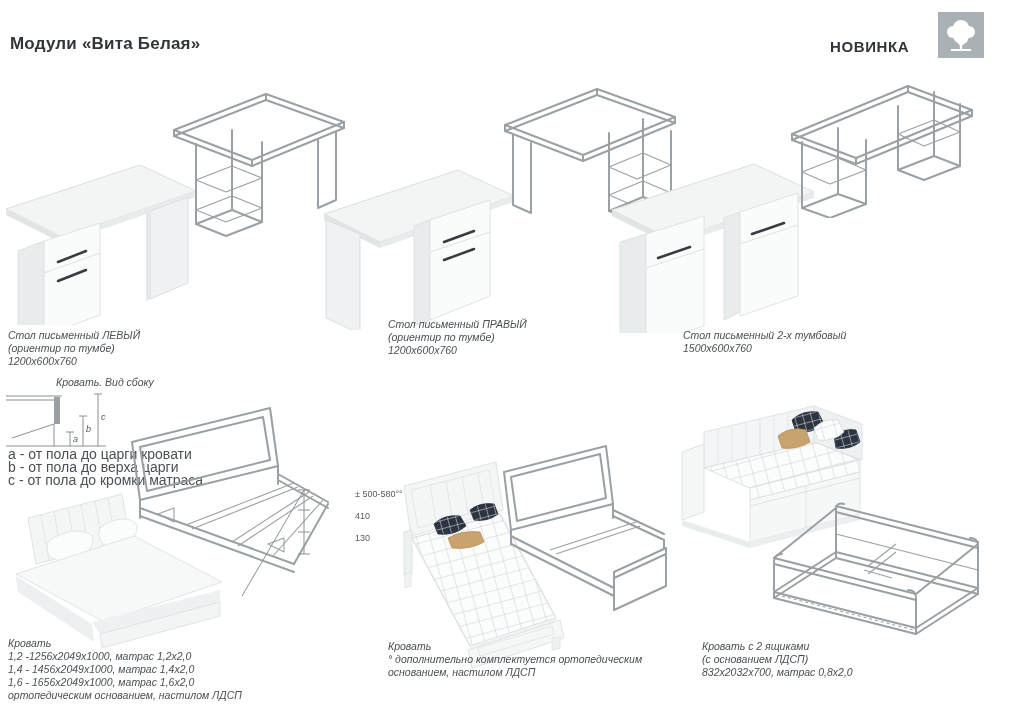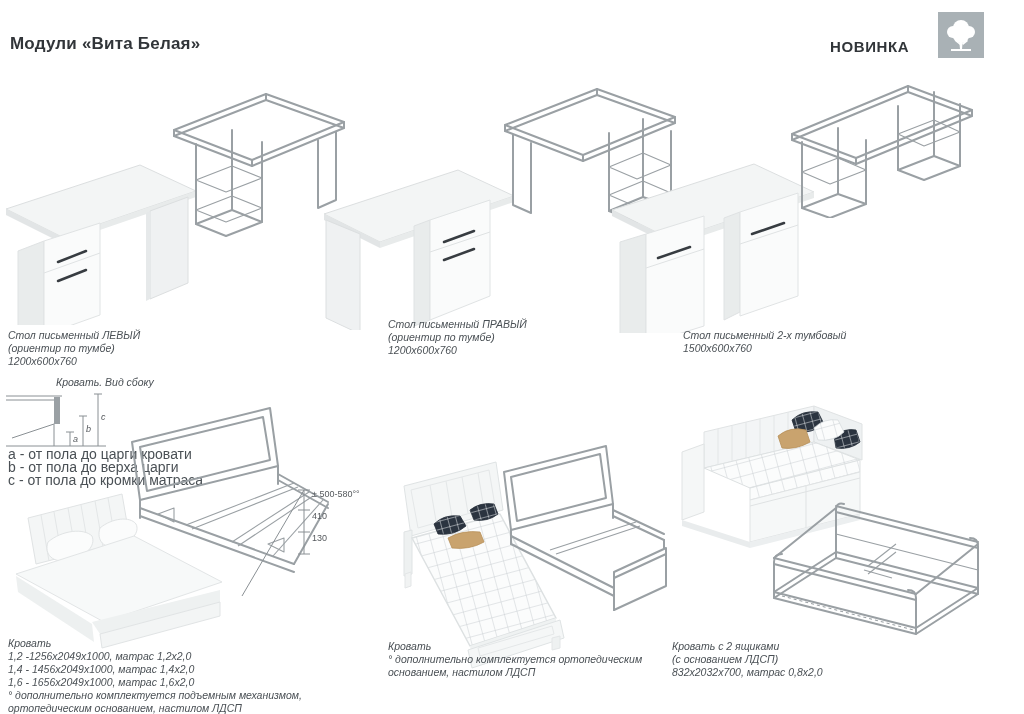--- a/index.html
+++ b/index.html
@@ -8,21 +8,21 @@
     background:#ffffff;color:#4a5055;
     font-family:"Liberation Sans", sans-serif;
   }
   .abs{position:absolute;}
   .title{font-size:17px;font-weight:bold;color:#313539;letter-spacing:.2px;}
   .badge{font-size:15px;font-weight:bold;color:#313539;letter-spacing:.6px;}
   .caption{font-size:10.5px;line-height:13px;color:#4a5055;font-style:italic;}
   .caption div{white-space:nowrap;}
   .legend{font-size:14px;line-height:13px;color:#4a5055;}
   .legend div{white-space:nowrap;}
-  .dimlabel{font-size:9px;color:#55595d;white-space:nowrap;}
+  .dimlabel{font-size:9px;color:#55595d;white-space:nowrap;padding-left:43px;}
   svg{display:block;}
   .wire{fill:none;stroke:#9aa0a4;stroke-width:2;stroke-linejoin:round;stroke-linecap:round;}
   .wirethin{fill:none;stroke:#9aa0a4;stroke-width:1.1;stroke-linejoin:round;}
   .dimline{fill:none;stroke:#8a9094;stroke-width:1;}
   .slat{stroke:#e3e6e7;stroke-width:1;fill:none;}
   .edge{stroke:#dfe2e3;stroke-width:1;fill:none;}
   .handle{stroke:#373c41;stroke-width:2.5;stroke-linecap:round;fill:none;}
 </style>
 </head>
 <body>
@@ -228,21 +228,20 @@
 <div class="abs dimlabel" style="left:312px;top:533px;">130</div>
 
 <div class="abs caption" style="left:8px;top:637px;width:300px;">
   <div>Кровать</div>
   <div>
       <div>1,2 -1256x2049x1000, матрас 1,2x2,0</div>
       <div>1,4 - 1456x2049x1000, матрас 1,4x2,0</div>
       <div>1,6 - 1656x2049x1000, матрас 1,6x2,0</div>
     </div>
   <div>
-      <div>° дополнительно комплектуется подъемным механизмом,</div>
       <div>ортопедическим основанием, настилом ЛДСП</div>
     </div>
 
 </div>
 
 <svg width="0" height="0" style="position:absolute">
   <defs>
     <pattern id="plaidW" width="13" height="13" patternUnits="userSpaceOnUse" patternTransform="rotate(-15)">
       <rect width="13" height="13" fill="#fbfcfc"></rect>
       <line x1="0" y1="0" x2="13" y2="0" stroke="#c9ced2" stroke-width="1"></line>
@@ -340,19 +339,19 @@
   <line class="wire" x1="148" y1="100" x2="210" y2="50"></line>
   <line class="wire" x1="6" y1="64" x2="148" y2="100"></line>
   <line class="wire" x1="6" y1="70" x2="148" y2="106"></line>
   <line class="wirethin" x1="68" y1="40" x2="210" y2="76"></line>
   <line class="wirethin" x1="100" y1="72" x2="128" y2="50"></line>
   <line class="wirethin" x1="100" y1="80" x2="128" y2="58"></line>
   <line class="wirethin" x1="96" y1="76" x2="124" y2="84"></line>
   <line class="wirethin" x1="14" y1="102" x2="146" y2="136" stroke-dasharray="3,3"></line>
 </svg>
 
-<div class="abs caption" style="left:672px;top:640px;width:220px;">
+<div class="abs caption" style="left:702px;top:640px;width:220px;">
   <div>Кровать с 2 ящиками</div>
   <div>
       <div>(с основанием ЛДСП)</div>
       <div>832x2032x700, матрас 0,8x2,0</div>
     </div>
 </div>
 
 </body></html>

